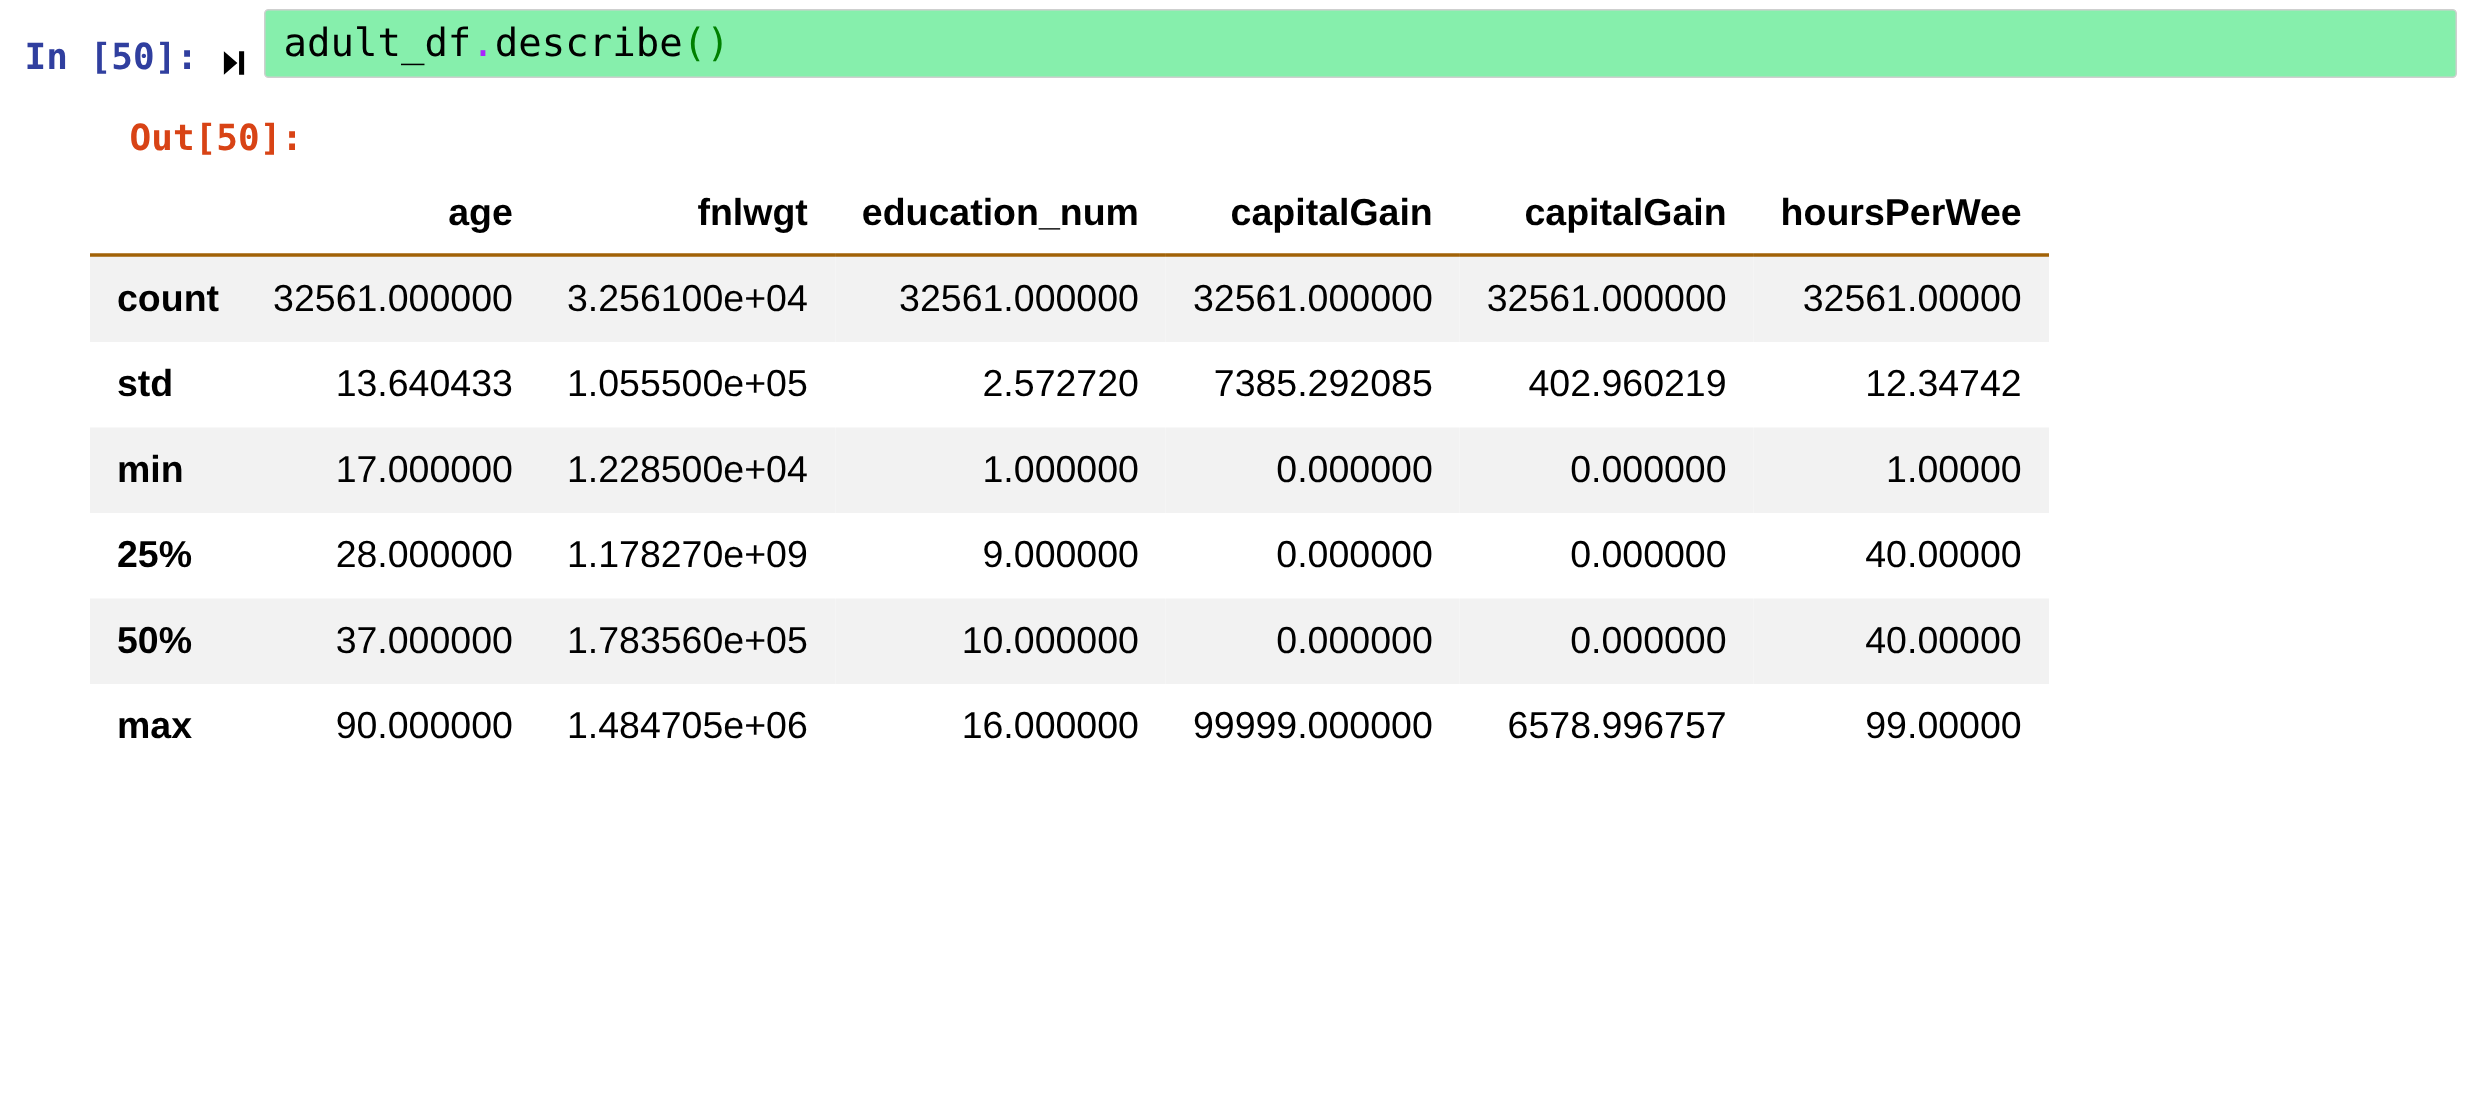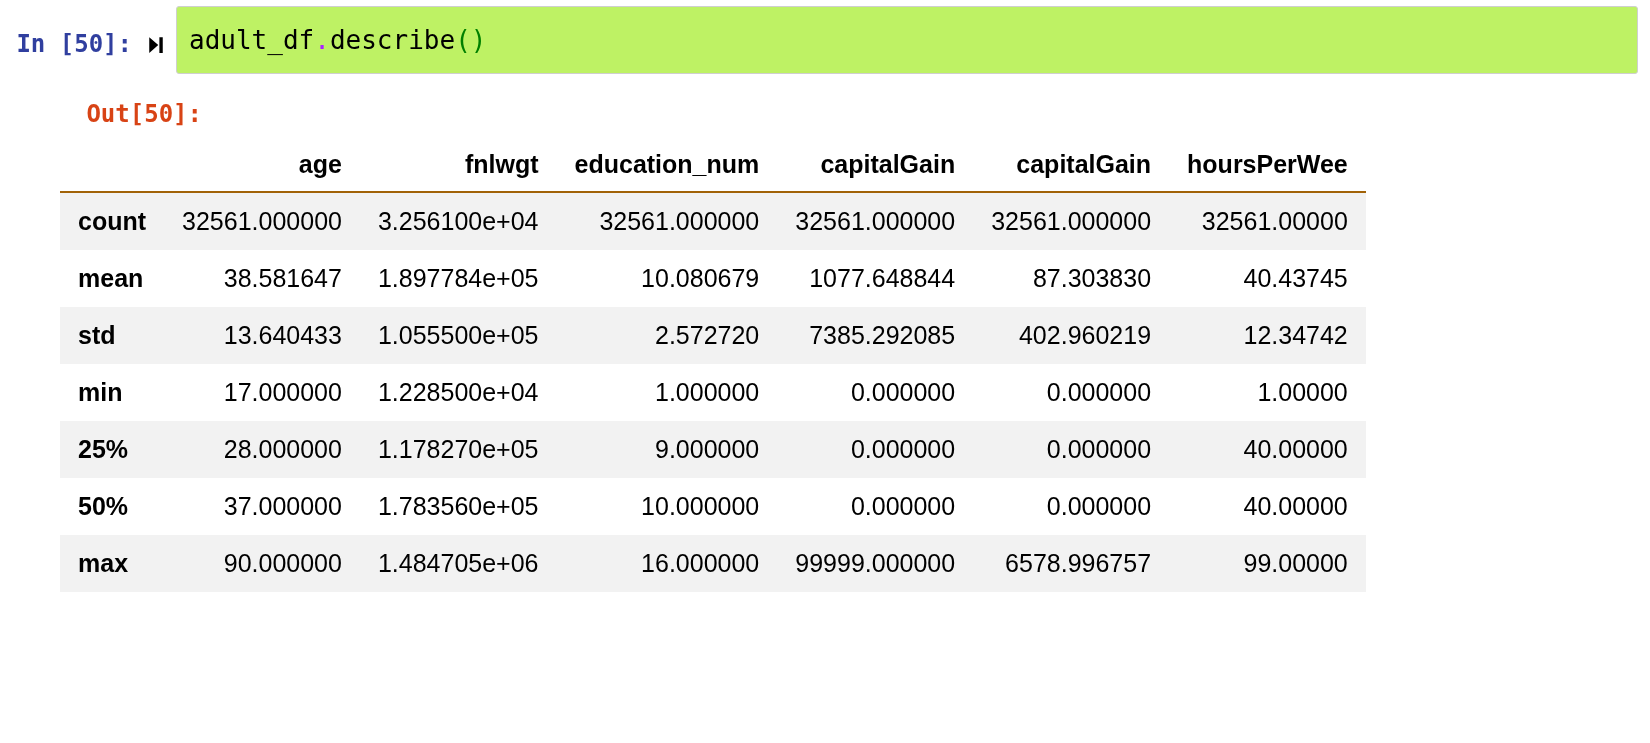--- a/index.html
+++ b/index.html
@@ -8,21 +8,21 @@
     body {
       margin: 0;
       padding: 0;
       font-family: -apple-system, BlinkMacSystemFont, "Segoe UI", Helvetica, Arial, sans-serif;
       font-size: 24px;
       background: #ffffff;
       color: #000000;
     }
     .cell {
       display: flex;
-      align-items: center;
+      align-items: flex-end;
       padding: 6px 6px 0 6px;
     }
     .prompt-in {
       font-family: "Menlo", "Consolas", "DejaVu Sans Mono", monospace;
       color: #303F9F;
       text-align: right;
       min-width: 130px;
       padding: 8px 4px 0 0;
       font-weight: bold;
     }
@@ -34,24 +34,24 @@
       align-items: center;
       justify-content: center;
     }
     .run-icon svg {
       width: 18px;
       height: 18px;
       fill: #000000;
     }
     .code-area {
       flex: 1;
-      background: #bef264;
+      background: #86efac;
       border: 1px solid #cfcfcf;
       border-radius: 3px;
-      padding: 18px 12px;
+      padding: 7px 12px;
       font-family: "Menlo", "Consolas", "DejaVu Sans Mono", monospace;
       font-size: 26px;
       margin-right: 6px;
     }
     .code-area .ident {
       color: #000000;
     }
     .code-area .dot {
       color: #AA22FF;
     }
@@ -146,50 +146,41 @@
       <tr>
         <th>count</th>
         <td>32561.000000</td>
         <td>3.256100e+04</td>
         <td>32561.000000</td>
         <td>32561.000000</td>
         <td>32561.000000</td>
         <td>32561.00000</td>
       </tr>
       <tr>
-        <th>mean</th>
-        <td>38.581647</td>
-        <td>1.897784e+05</td>
-        <td>10.080679</td>
-        <td>1077.648844</td>
-        <td>87.303830</td>
-        <td>40.43745</td>
-      </tr>
-      <tr>
         <th>std</th>
         <td>13.640433</td>
         <td>1.055500e+05</td>
         <td>2.572720</td>
         <td>7385.292085</td>
         <td>402.960219</td>
         <td>12.34742</td>
       </tr>
       <tr>
         <th>min</th>
         <td>17.000000</td>
         <td>1.228500e+04</td>
         <td>1.000000</td>
         <td>0.000000</td>
         <td>0.000000</td>
         <td>1.00000</td>
       </tr>
       <tr>
         <th>25%</th>
         <td>28.000000</td>
-        <td>1.178270e+05</td>
+        <td>1.178270e+09</td>
         <td>9.000000</td>
         <td>0.000000</td>
         <td>0.000000</td>
         <td>40.00000</td>
       </tr>
       <tr>
         <th>50%</th>
         <td>37.000000</td>
         <td>1.783560e+05</td>
         <td>10.000000</td>

